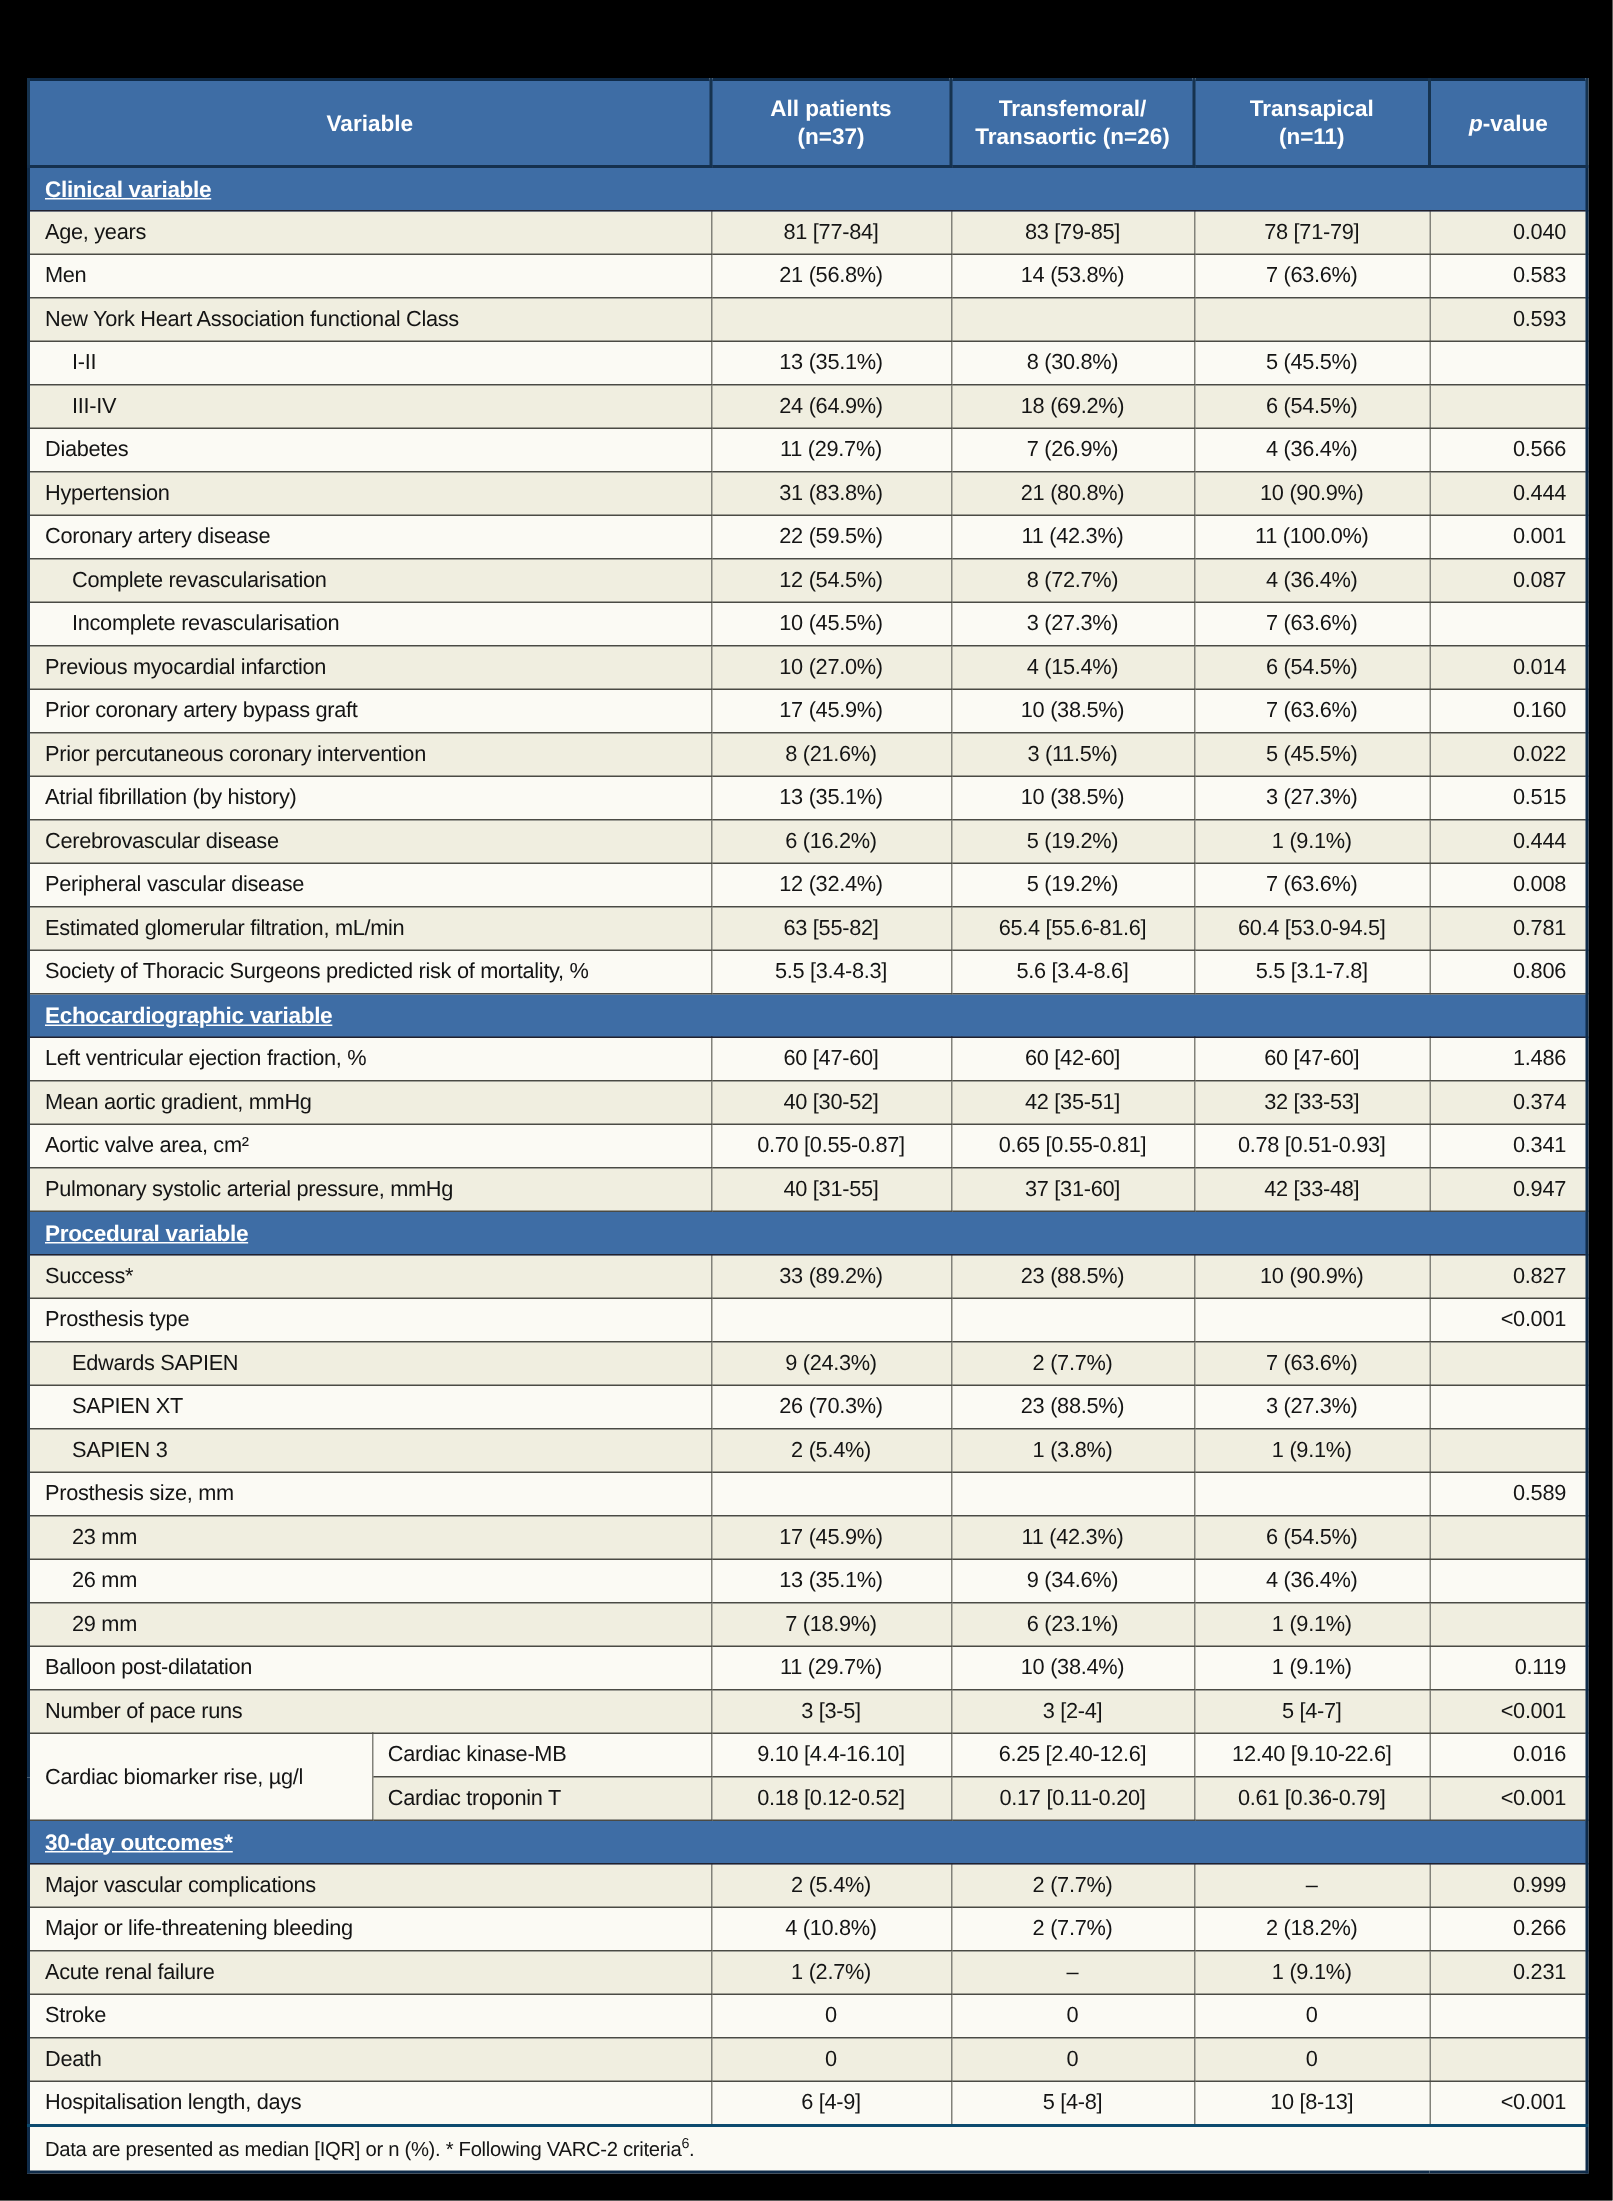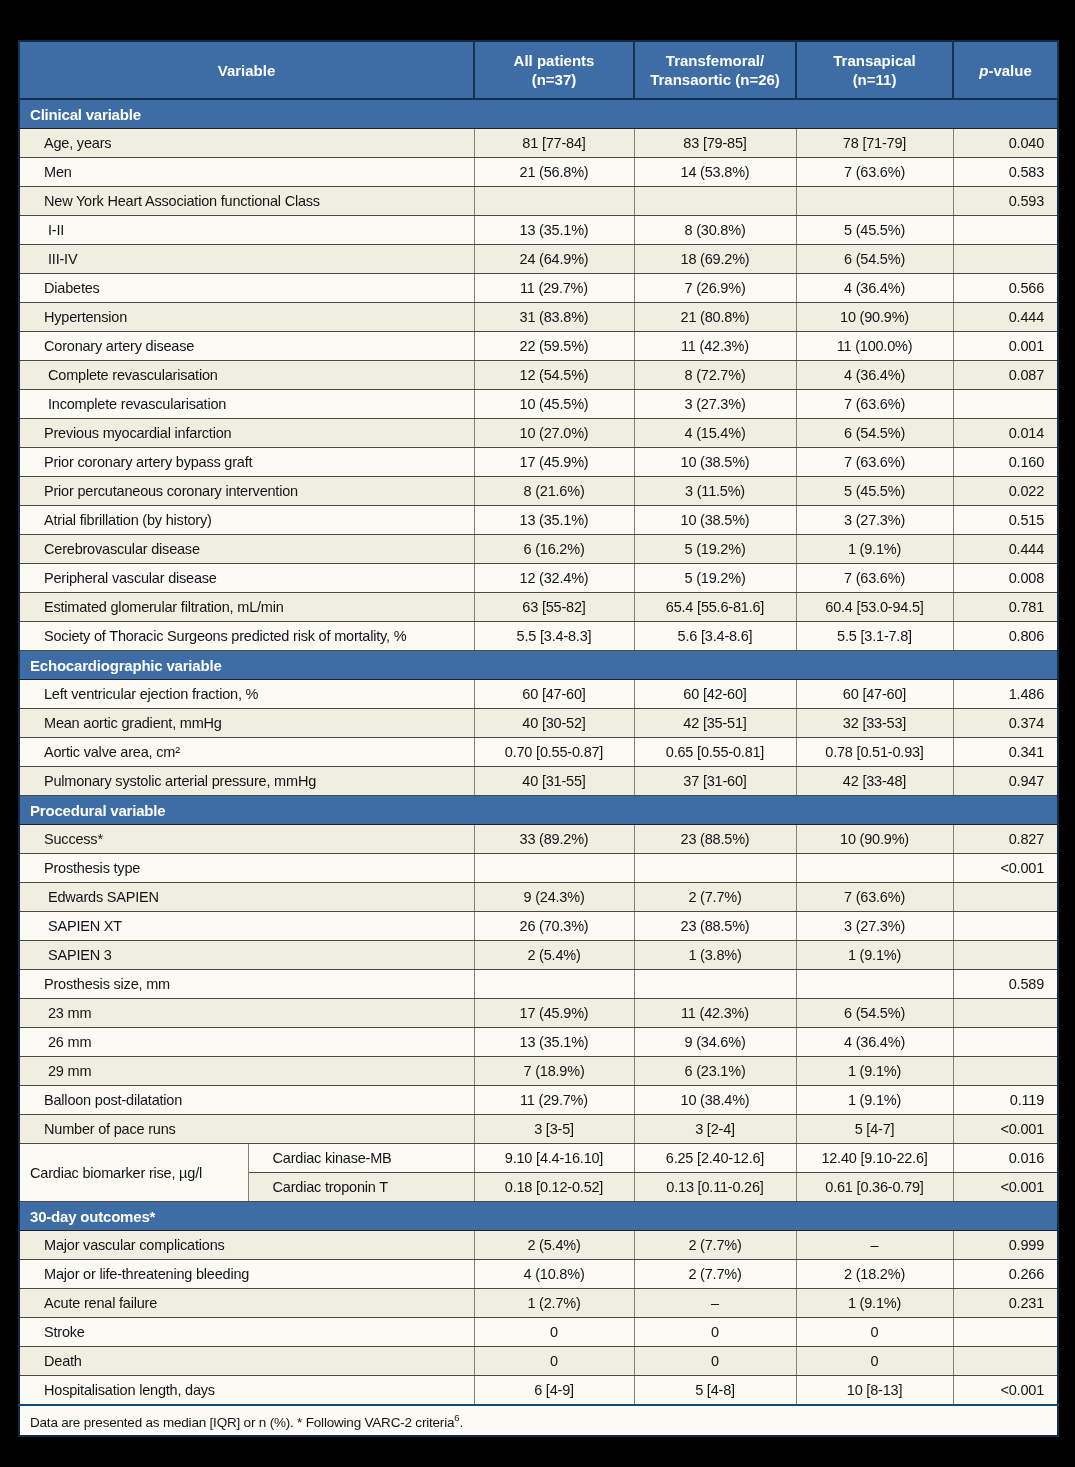--- a/index.html
+++ b/index.html
@@ -4,21 +4,21 @@
 <style>
   html,body{margin:0;padding:0;}
   body{
     width:1075px;height:1467px;
     background:#000;
     font-family:"Liberation Sans",sans-serif;
     overflow:hidden;
   }
   .page{position:relative;width:1075px;height:1467px;background:#000;}
   table.tavi{
-    position:absolute;left:18px;top:40px;
+    position:absolute;left:18px;top:52px;
     width:1039px;
     border-collapse:collapse;
     table-layout:fixed;
     background:#fbfaf4;
     color:#141414;
     border:2px solid #0f2b49;
   }
   
   thead th{
     background:#3e6da5;
@@ -39,36 +39,37 @@
   td.section{
     background:#3e6da5;
     color:#ffffff;
     font-weight:bold;
     font-size:15px;
     height:28px;
     text-align:left;
     padding:0 0 0 10px;
     border-top:1px solid #21212e;
     border-bottom:1px solid #21212e;
+    text-decoration:underline;
   }
   
   tbody td{
     font-size:14.5px;
     height:28px;
     letter-spacing:-0.2px;
     padding:0;
     vertical-align:middle;
     border-top:1px solid #4a4a44;
     border-bottom:1px solid #4a4a44;
     border-left:1px solid #82827a;
     border-right:1px solid #82827a;
   }
   tr.cream td{background:#f0eee0;}
   tr.white td{background:#fbfaf4;}
-  td.lbl{text-align:left;padding-left:24px;}
+  td.lbl{text-align:left;padding-left:10px;}
   td.lbl.ind{padding-left:28px;}
   td.group{text-align:left;padding-left:10px;margin-left:20px;}
   td.val{text-align:center;}
   td.pval{text-align:right;padding-right:13px;}
   
   tfoot td{
     background:#fbfaf4;
     text-align:left;
     font-size:13.5px;
     height:29px;
@@ -356,21 +357,21 @@
           <td class="lbl group" rowspan="2">Cardiac biomarker rise, µg/l</td>
           <td class="lbl" colspan="1">Cardiac kinase-MB</td>
           <td class="val">9.10 [4.4-16.10]</td>
           <td class="val">6.25 [2.40-12.6]</td>
           <td class="val">12.40 [9.10-22.6]</td>
           <td class="pval">0.016</td>
         </tr>
         <tr class="cream">
           <td class="lbl" colspan="1">Cardiac troponin T</td>
           <td class="val">0.18 [0.12-0.52]</td>
-          <td class="val">0.13 [0.11-0.26]</td>
+          <td class="val">0.17 [0.11-0.20]</td>
           <td class="val">0.61 [0.36-0.79]</td>
           <td class="pval">&lt;0.001</td>
         </tr>
         <tr>
           <td class="section" colspan="6">30-day outcomes*</td>
         </tr>
         <tr class="cream">
           <td class="lbl" colspan="2">Major vascular complications</td>
           <td class="val">2 (5.4%)</td>
           <td class="val">2 (7.7%)</td>

